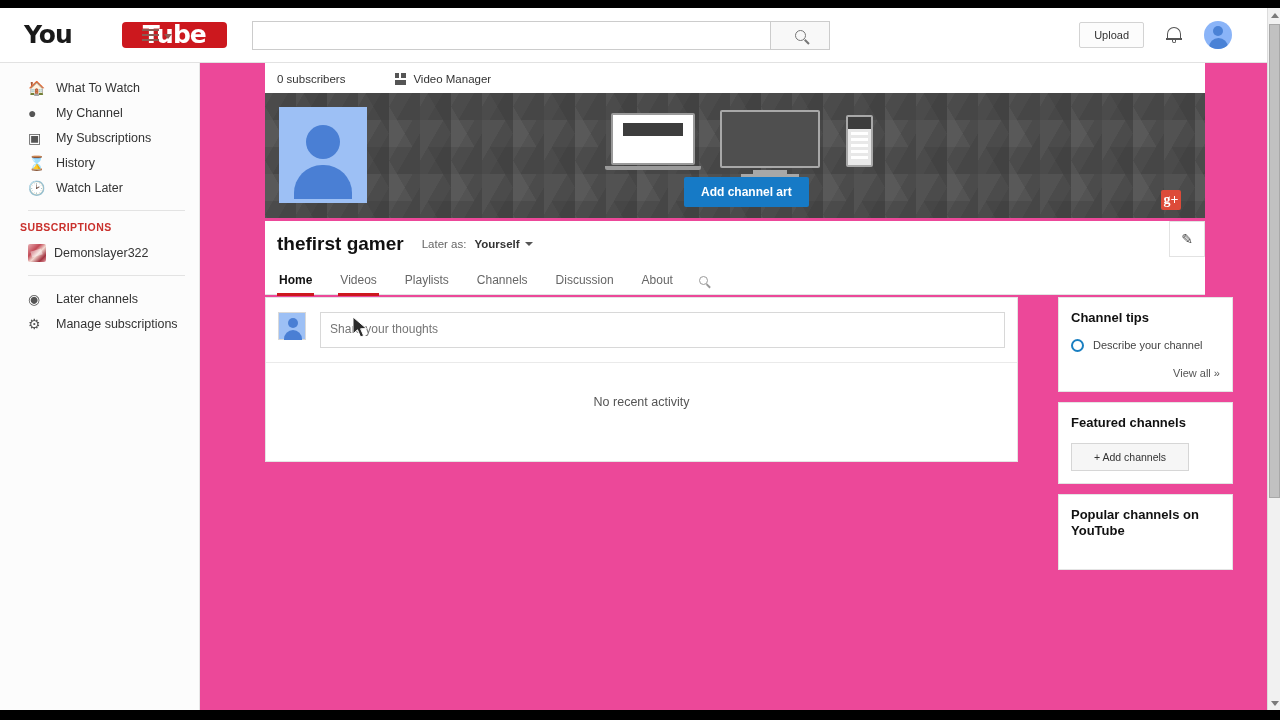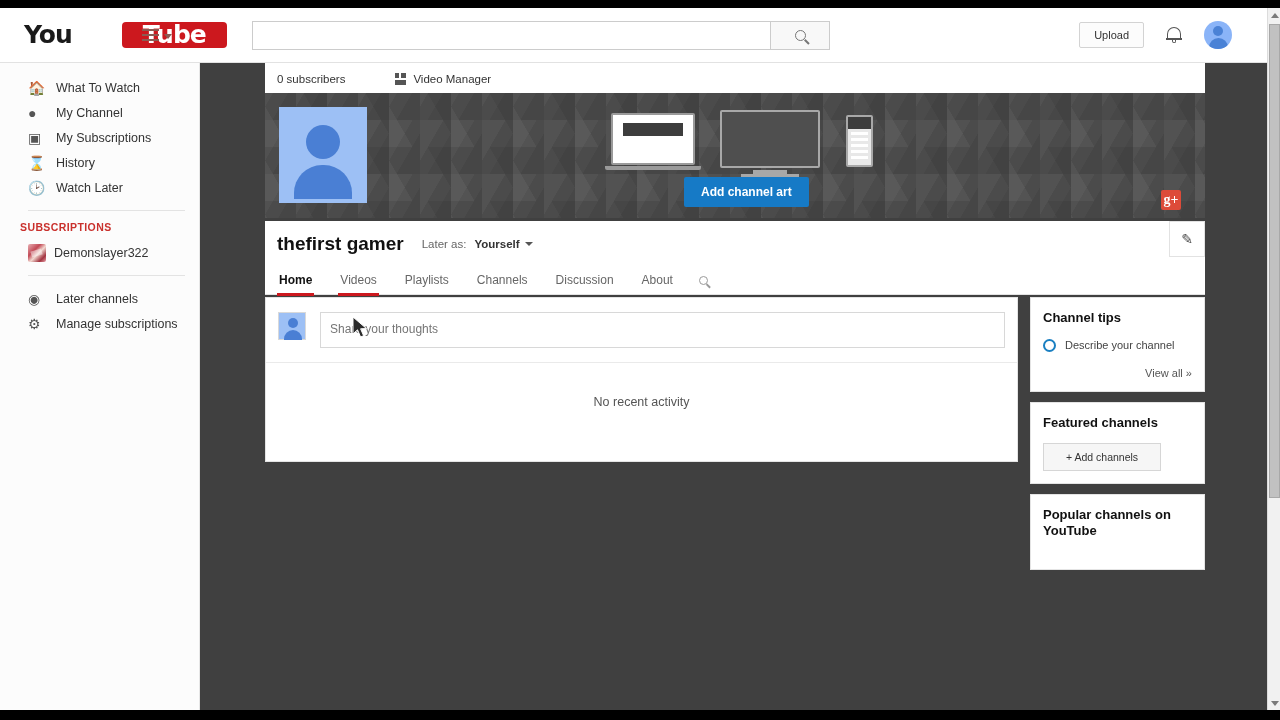--- a/index.html
+++ b/index.html
@@ -73,21 +73,21 @@
   .side-sep { height: 1px; background: #e3e3e3; margin: 10px 14px 10px 28px; }
   .side-head { font-size: 10.5px; color: #c9302c; font-weight: bold; letter-spacing: .4px; padding-left: 20px; margin-bottom: 7px; }
   .sub-thumb {
     width: 18px; height: 18px; border-radius: 2px;
     background: linear-gradient(135deg,#e8b0b4 0%,#c24a56 35%,#f2d8d0 55%,#a23440 80%,#e8a0a8 100%);
     position: relative; overflow: hidden;
   }
   .sub-thumb::after { content:''; position:absolute; left:3px; top:6px; width:11px; height:6px; background: rgba(255,255,255,.45); transform: rotate(-18deg); }
 
   
-  .content { position: absolute; left: 200px; top: 55px; width: 1068px; height: 647px; background: #404040; }
+  .content { position: absolute; left: 200px; top: 55px; width: 1068px; height: 647px; background: #ec4899; }
 
   .chan-topbar {
     position: absolute; left: 65px; top: 0; width: 940px; height: 33px;
     background: #fff; display: flex; align-items: center; border-bottom: 1px solid #e8e8e8;
   }
   .subs-count { font-size: 11.5px; color: #333; margin-left: 12px; }
   .vm-link { display: flex; align-items: center; margin-left: 50px; cursor: pointer; }
   .vm-icon { width: 11px; height: 12px; position: relative; }
   .vm-icon i { position: absolute; background: #555; }
   .vm-icon .a { left:0; top:0; width:4px; height:5px; }
@@ -173,21 +173,21 @@
   .share-row { display: flex; align-items: flex-start; padding: 14px 12px; }
   .share-avatar { width: 28px; height: 28px; background: #9dc0f5; border: 1px solid #d9d9d9; position: relative; flex: none; }
   .share-avatar .head { position: absolute; width: 10px; height: 10px; border-radius: 50%; background: #4a7fd4; left: 9px; top: 5px; }
   .share-avatar .body { position: absolute; width: 18px; height: 10px; border-radius: 9px 9px 0 0; background: #4a7fd4; left: 5px; top: 17px; }
   .share-input {
     margin-left: 14px; flex: 1; height: 36px; border: 1px solid #d8d8d8; padding: 9px;
     font-size: 12px; color: #999; font-family: "Liberation Sans", sans-serif; resize: none; outline: none;
   }
   .no-activity { border-top: 1px solid #eaeaea; text-align: center; font-size: 12.5px; color: #555; padding: 32px 0 52px; }
 
-  .rail { position: absolute; left: 830px; top: 234px; width: 175px; }
+  .rail { position: absolute; left: 858px; top: 234px; width: 175px; }
   .card { background: #fff; border: 1px solid #e4e4e4; margin-bottom: 10px; padding: 12px; }
   .card-title { font-size: 13px; font-weight: bold; color: #111; margin-bottom: 12px; line-height: 1.25; }
   .tip-row { display: flex; align-items: flex-start; margin-bottom: 14px; }
   .tip-circle { width: 13px; height: 13px; border: 2.5px solid #1a7fc1; border-radius: 50%; flex: none; margin-top: 1px; }
   .tip-text { font-size: 11px; color: #444; margin-left: 9px; line-height: 1.3; }
   .view-all { text-align: right; font-size: 11px; color: #555; cursor: pointer; }
   .add-chan-btn {
     border: 1px solid #d6d6d6; background: #f6f6f6; font-size: 10.5px; color: #333;
     padding: 7px 22px; cursor: pointer; display: inline-block; font-family: "Liberation Sans", sans-serif;
   }

